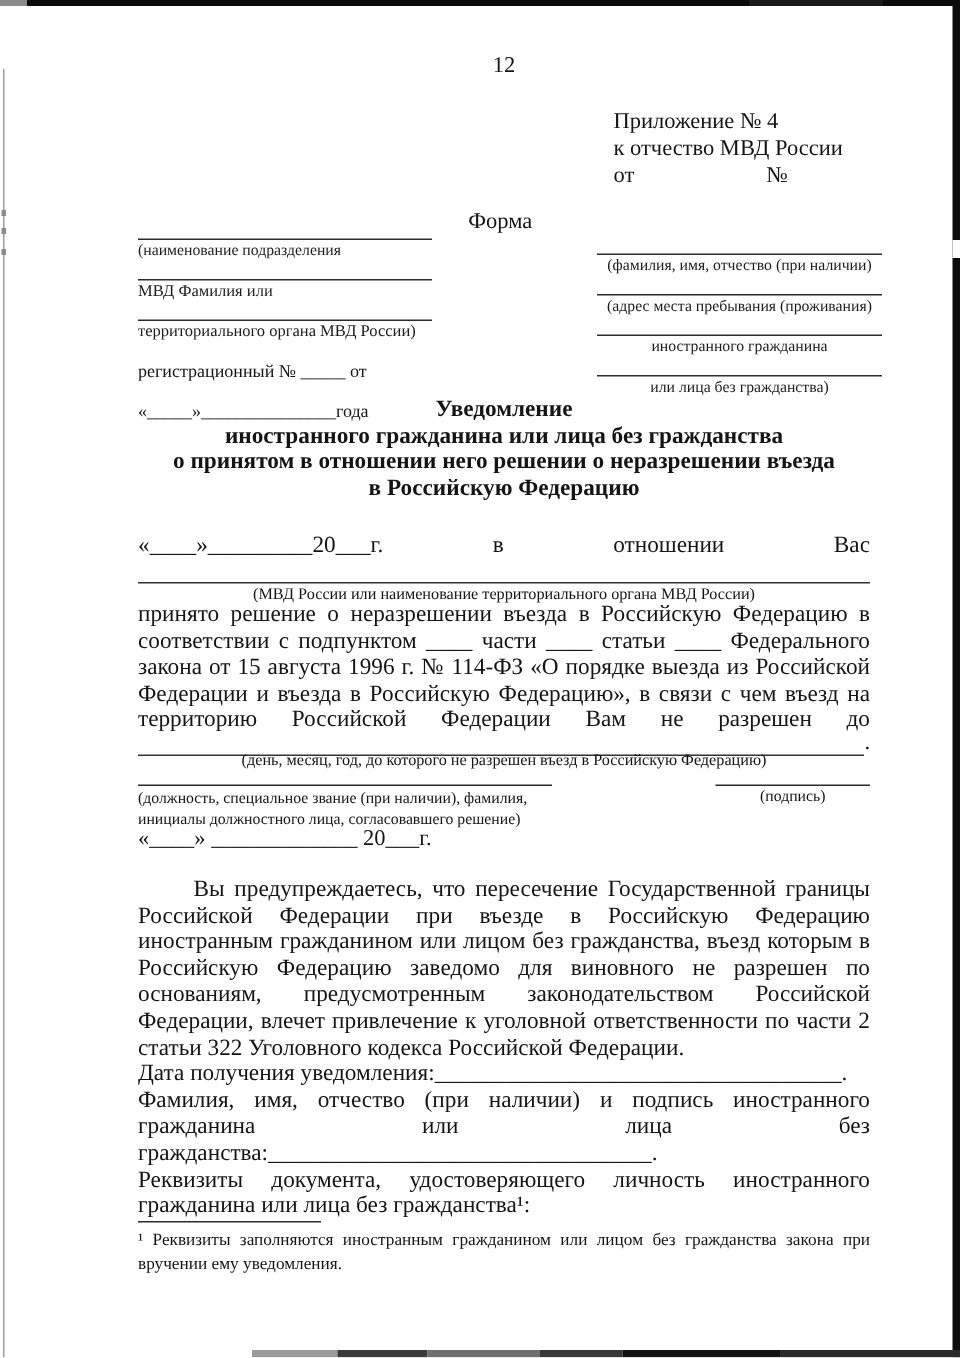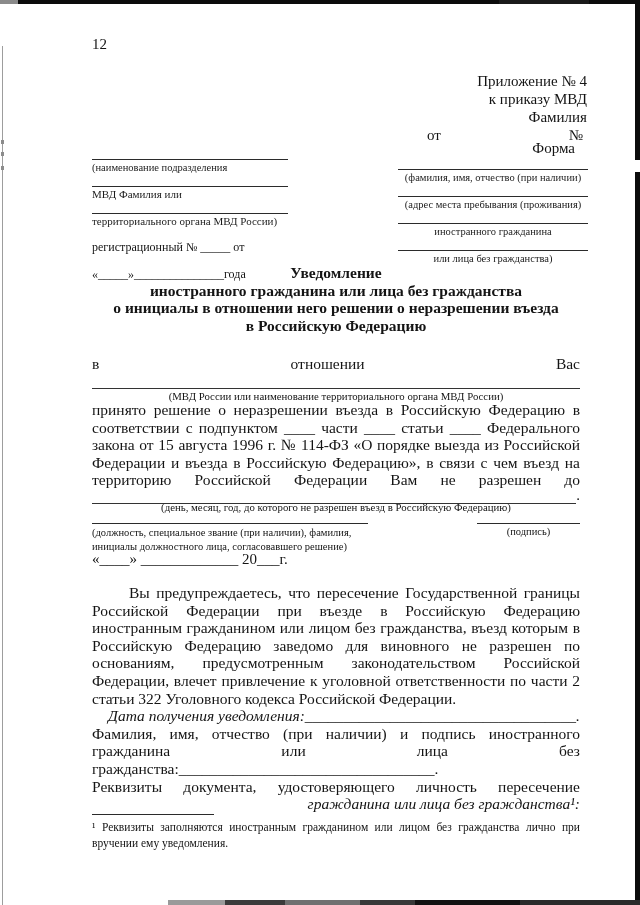--- a/index.html
+++ b/index.html
@@ -16,25 +16,25 @@
   .edge-left-dash{position:absolute;left:1px;width:3px;height:4px;background:#8c8c8c;}
   .bseg{position:absolute;top:900px;height:5px;}
   .bseg1{left:168px;width:57px;background:#9a9a9a;}
   .bseg2{left:225px;width:60px;background:#3b3b3b;}
   .bseg3{left:285px;width:75px;background:#707070;}
   .bseg4{left:360px;width:55px;background:#383838;}
   .bseg5{left:415px;width:105px;background:#121212;}
   .bseg6{left:520px;width:120px;background:#2a2a2a;}
   
   .abs{position:absolute;}
-  .page-num{left:92px;top:36px;width:488px;text-align:left;font-size:15px;}
-  .appendix{left:427px;top:72px;width:160px;font-size:15px;line-height:18px;text-align:right;}
-  .appendix .otno{display:flex;gap:40px;}
+  .page-num{left:92px;top:36px;width:488px;text-align:center;font-size:15px;}
+  .appendix{left:409px;top:72px;width:160px;font-size:15px;line-height:18px;}
+  .appendix .otno{display:flex;}
   .appendix .no{margin-left:88px;}
-  .forma{left:92px;top:140px;width:483px;text-align:right;font-size:15px;}
+  .forma{left:92px;top:140px;width:483px;text-align:center;font-size:15px;}
   .rule{border-top:1.2px solid #2b2b2b;height:0;}
   .caption{font-size:10.5px;line-height:13px;color:#1c1c1c;}
   .hleft{left:92px;top:159px;width:196px;}
   .hleft .caption{margin:1px 0 0 0;}
   .hleft .rule{margin-top:12px;}
   .hleft .rule:first-child{margin-top:0;}
   .hleft .fld{font-size:12px;line-height:15px;margin-top:12px;}
   .hright{left:398px;top:169px;width:190px;text-align:center;}
   .hright .caption{margin-top:1px;}
   .hright .rule{margin-top:12px;}
@@ -51,21 +51,21 @@
   .untilrow .line{flex:1;border-bottom:1.4px solid #333;height:12px;}
   .until-cap{left:92px;top:501px;width:488px;text-align:center;font-size:10.8px;}
   .sigrules{left:92px;top:523px;width:488px;display:flex;justify-content:space-between;}
   .sigrules .l{width:276px;border-top:1.3px solid #2b2b2b;}
   .sigrules .r{width:103px;border-top:1.3px solid #2b2b2b;}
   .sig-official{left:92px;top:526px;width:320px;font-size:10.5px;line-height:13.5px;}
   .sig-sign{left:477px;top:526px;width:103px;text-align:center;font-size:10.5px;}
   .sig-date{left:92px;top:551px;width:488px;font-size:15px;}
   .bodyblock{left:92px;top:584px;width:488px;font-size:15.5px;line-height:17.6px;}
   .warn{text-align:justify;text-indent:37px;font-family:Liberation Serif, serif;}
-  .plain{text-align:right;font-style:italic;}
+  .plain{text-align:left;}
   .just-last{text-align:justify;text-align-last:justify;}
   .fio{text-align:justify;}
   .fnrule{left:92px;top:814px;width:122px;border-top:1.2px solid #2b2b2b;}
   .footnote{left:92px;top:820px;width:488px;font-size:11.5px;line-height:15.5px;text-align:justify;}
 </style>
 </head>
 <body>
 
 <div class="page">
 
@@ -80,21 +80,21 @@
   <div class="bseg bseg2"></div>
   <div class="bseg bseg3"></div>
   <div class="bseg bseg4"></div>
   <div class="bseg bseg5"></div>
   <div class="bseg bseg6"></div>
 
   <div class="abs page-num">12</div>
 
   <div class="abs appendix">
     <div>Приложение № 4</div>
-    <div>к приказу МВД Фамилия</div>
+    <div>к отчество МВД России</div>
     <div class="otno">
       <span>от</span>
       <span class="no">№</span>
     </div>
   </div>
 
   <div class="abs forma">Форма</div>
 
   <div class="abs hleft">
     <div class="rule"></div>
@@ -114,25 +114,26 @@
     <div class="caption">(адрес места пребывания (проживания)</div>
     <div class="rule"></div>
     <div class="caption">иностранного гражданина</div>
     <div class="rule"></div>
     <div class="caption">или лица без гражданства)</div>
   </div>
 
   <div class="abs doc-title">
     <div>Уведомление</div>
     <div>иностранного гражданина или лица без гражданства</div>
-    <div>о инициалы в отношении него решении о неразрешении въезда</div>
+    <div>о принятом в отношении него решении о неразрешении въезда</div>
     <div>в Российскую Федерацию</div>
   </div>
 
   <div class="abs daterow">
+    <span>«____»_________20___г.</span>
     <span>в</span>
     <span>отношении</span>
     <span>Вас</span>
   </div>
 
   <div class="abs authority-rule"></div>
   <div class="abs authority-cap">(МВД России или наименование территориального органа МВД России)</div>
 
   <div class="abs decision">принято решение о неразрешении въезда в Российскую Федерацию в соответствии с подпунктом ____ части ____ статьи ____ Федерального закона от 15 августа 1996 г. № 114-ФЗ «О порядке выезда из Российской Федерации и въезда в Российскую Федерацию», в связи с чем въезд на территорию Российской Федерации Вам не разрешен до</div>
 
@@ -150,20 +151,20 @@
     <div>(должность, специальное звание (при наличии), фамилия,</div>
     <div>инициалы должностного лица, согласовавшего решение)</div>
   </div>
   <div class="abs sig-sign">(подпись)</div>
   <div class="abs sig-date">«____» _____________ 20___г.</div>
 
   <div class="abs bodyblock">
     <div class="warn">Вы предупреждаетесь, что пересечение Государственной границы Российской Федерации при въезде в Российскую Федерацию иностранным гражданином или лицом без гражданства, въезд которым в Российскую Федерацию заведомо для виновного не разрешен по основаниям, предусмотренным законодательством Российской Федерации, влечет привлечение к уголовной ответственности по части 2 статьи 322 Уголовного кодекса Российской Федерации.</div>
     <div class="plain">Дата получения уведомления:___________________________________.</div>
     <div class="fio">Фамилия, имя, отчество (при наличии) и подпись иностранного гражданина или лица без гражданства:_________________________________.</div>
-    <div class="just-last">Реквизиты документа, удостоверяющего личность пересечение</div>
+    <div class="just-last">Реквизиты документа, удостоверяющего личность иностранного</div>
     <div class="plain">гражданина или лица без гражданства¹:</div>
   </div>
 
   <div class="abs fnrule"></div>
-  <div class="abs footnote">¹ Реквизиты заполняются иностранным гражданином или лицом без гражданства лично при вручении ему уведомления.</div>
+  <div class="abs footnote">¹ Реквизиты заполняются иностранным гражданином или лицом без гражданства закона при вручении ему уведомления.</div>
 
 </div>
 
 </body></html>

